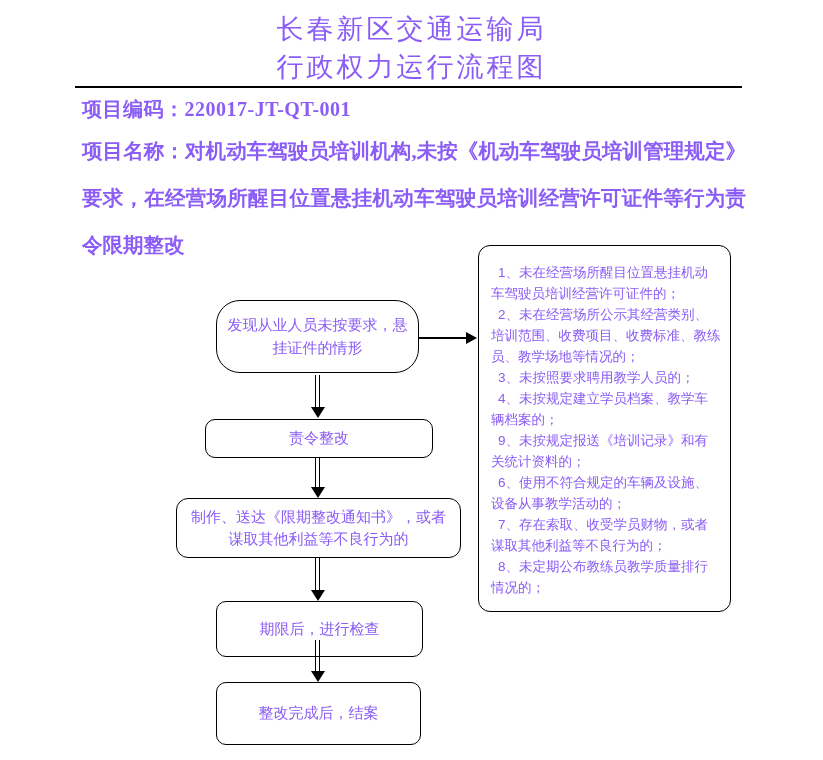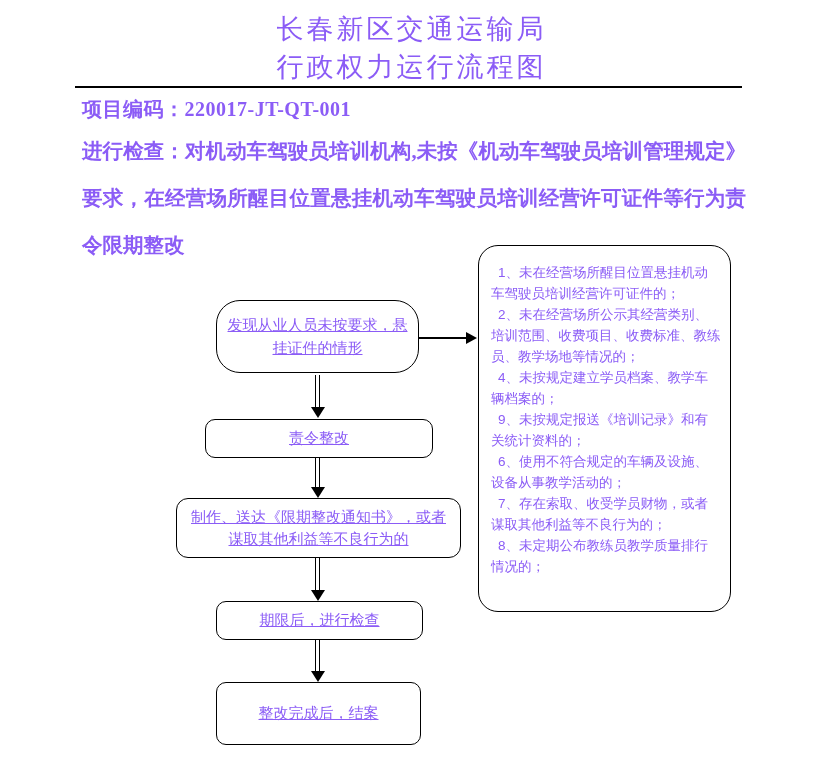--- a/index.html
+++ b/index.html
@@ -54,26 +54,25 @@
     border: 1.5px solid #000;
     background: #fff;
     display: flex;
     align-items: center;
     justify-content: center;
     text-align: center;
     font-family: "Liberation Sans", "DejaVu Sans", sans-serif;
     font-size: 15px;
     line-height: 1.5;
     padding: 2px 10px;
-    text-decoration: underline;
   }
   .box1 { left:216px; top:300px; width:203px; height:73px; border-radius:24px; }
   .box2 { left:205px; top:419px; width:228px; height:39px; border-radius:10px; }
   .box3 { left:176px; top:498px; width:285px; height:60px; border-radius:12px; }
-  .box4 { left:216px; top:601px; width:207px; height:39px; border-radius:10px; }
+  .box4 { left:216px; top:601px; width:207px; height:56px; border-radius:10px; }
   .box5 { left:216px; top:682px; width:205px; height:63px; border-radius:10px; }
 
   
   .vconn {
     position: absolute;
     width: 5px;
     box-sizing: border-box;
     border-left: 1.7px solid #000;
     border-right: 1.7px solid #000;
   }
@@ -103,21 +102,21 @@
   .hline1 { left:419px; top:337px; width:48px; }
   .hhead1 { left:466px; top:332px; }
 
   
   .side-box {
     position: absolute;
     left: 478px; top: 245px;
     width: 253px; height: 367px;
     box-sizing: border-box;
     border: 1.5px solid #000;
-    border-radius: 20px;
+    border-radius: 12px;
     background: #fff;
     padding: 16px 9px 10px 12px;
     font-family: "Liberation Sans", "DejaVu Sans", sans-serif;
     font-size: 13.5px;
     line-height: 21px;
     overflow: hidden;
   }
   .side-box p { margin: 0; text-indent: 7px; }
 </style>
 </head>
@@ -129,21 +128,21 @@
     <div>长春新区交通运输局</div>
     <div>行政权力运行流程图</div>
   </div>
   <div class="title-rule"></div>
 
   <div class="code-row">
     <span>项目编码：</span><span>220017-JT-QT-001</span>
   </div>
 
   <div class="name-para">
-    <span>进行检查：</span><span>对机动车驾驶员培训机构,未按《机动车驾驶员培训管理规定》要求，在经营场所醒目位置悬挂机动车驾驶员培训经营许可证件等行为责令限期整改</span>
+    <span>项目名称：</span><span>对机动车驾驶员培训机构,未按《机动车驾驶员培训管理规定》要求，在经营场所醒目位置悬挂机动车驾驶员培训经营许可证件等行为责令限期整改</span>
   </div>
 
   <div class="flow-box box1">
     <span>发现从业人员未按要求，悬挂证件的情形</span>
   </div>
   <div class="flow-box box2">
     <span>责令整改</span>
   </div>
   <div class="flow-box box3">
     <span>制作、送达《限期整改通知书》，或者谋取其他利益等不良行为的</span>
@@ -163,20 +162,21 @@
   <div class="head-down h3d"></div>
   <div class="vconn v4"></div>
   <div class="head-down h4d"></div>
 
   <div class="hconn hline1"></div>
   <div class="head-right hhead1"></div>
 
   <div class="side-box">
     <p>1、未在经营场所醒目位置悬挂机动车驾驶员培训经营许可证件的；</p>
     <p>2、未在经营场所公示其经营类别、培训范围、收费项目、收费标准、教练员、教学场地等情况的；</p>
+    <p>3、未按照要求聘用教学人员的；</p>
     <p>4、未按规定建立学员档案、教学车辆档案的；</p>
     <p>9、未按规定报送《培训记录》和有关统计资料的；</p>
     <p>6、使用不符合规定的车辆及设施、设备从事教学活动的；</p>
     <p>7、存在索取、收受学员财物，或者谋取其他利益等不良行为的；</p>
     <p>8、未定期公布教练员教学质量排行情况的；</p>
   </div>
 
 </div>
 
 </body></html>

